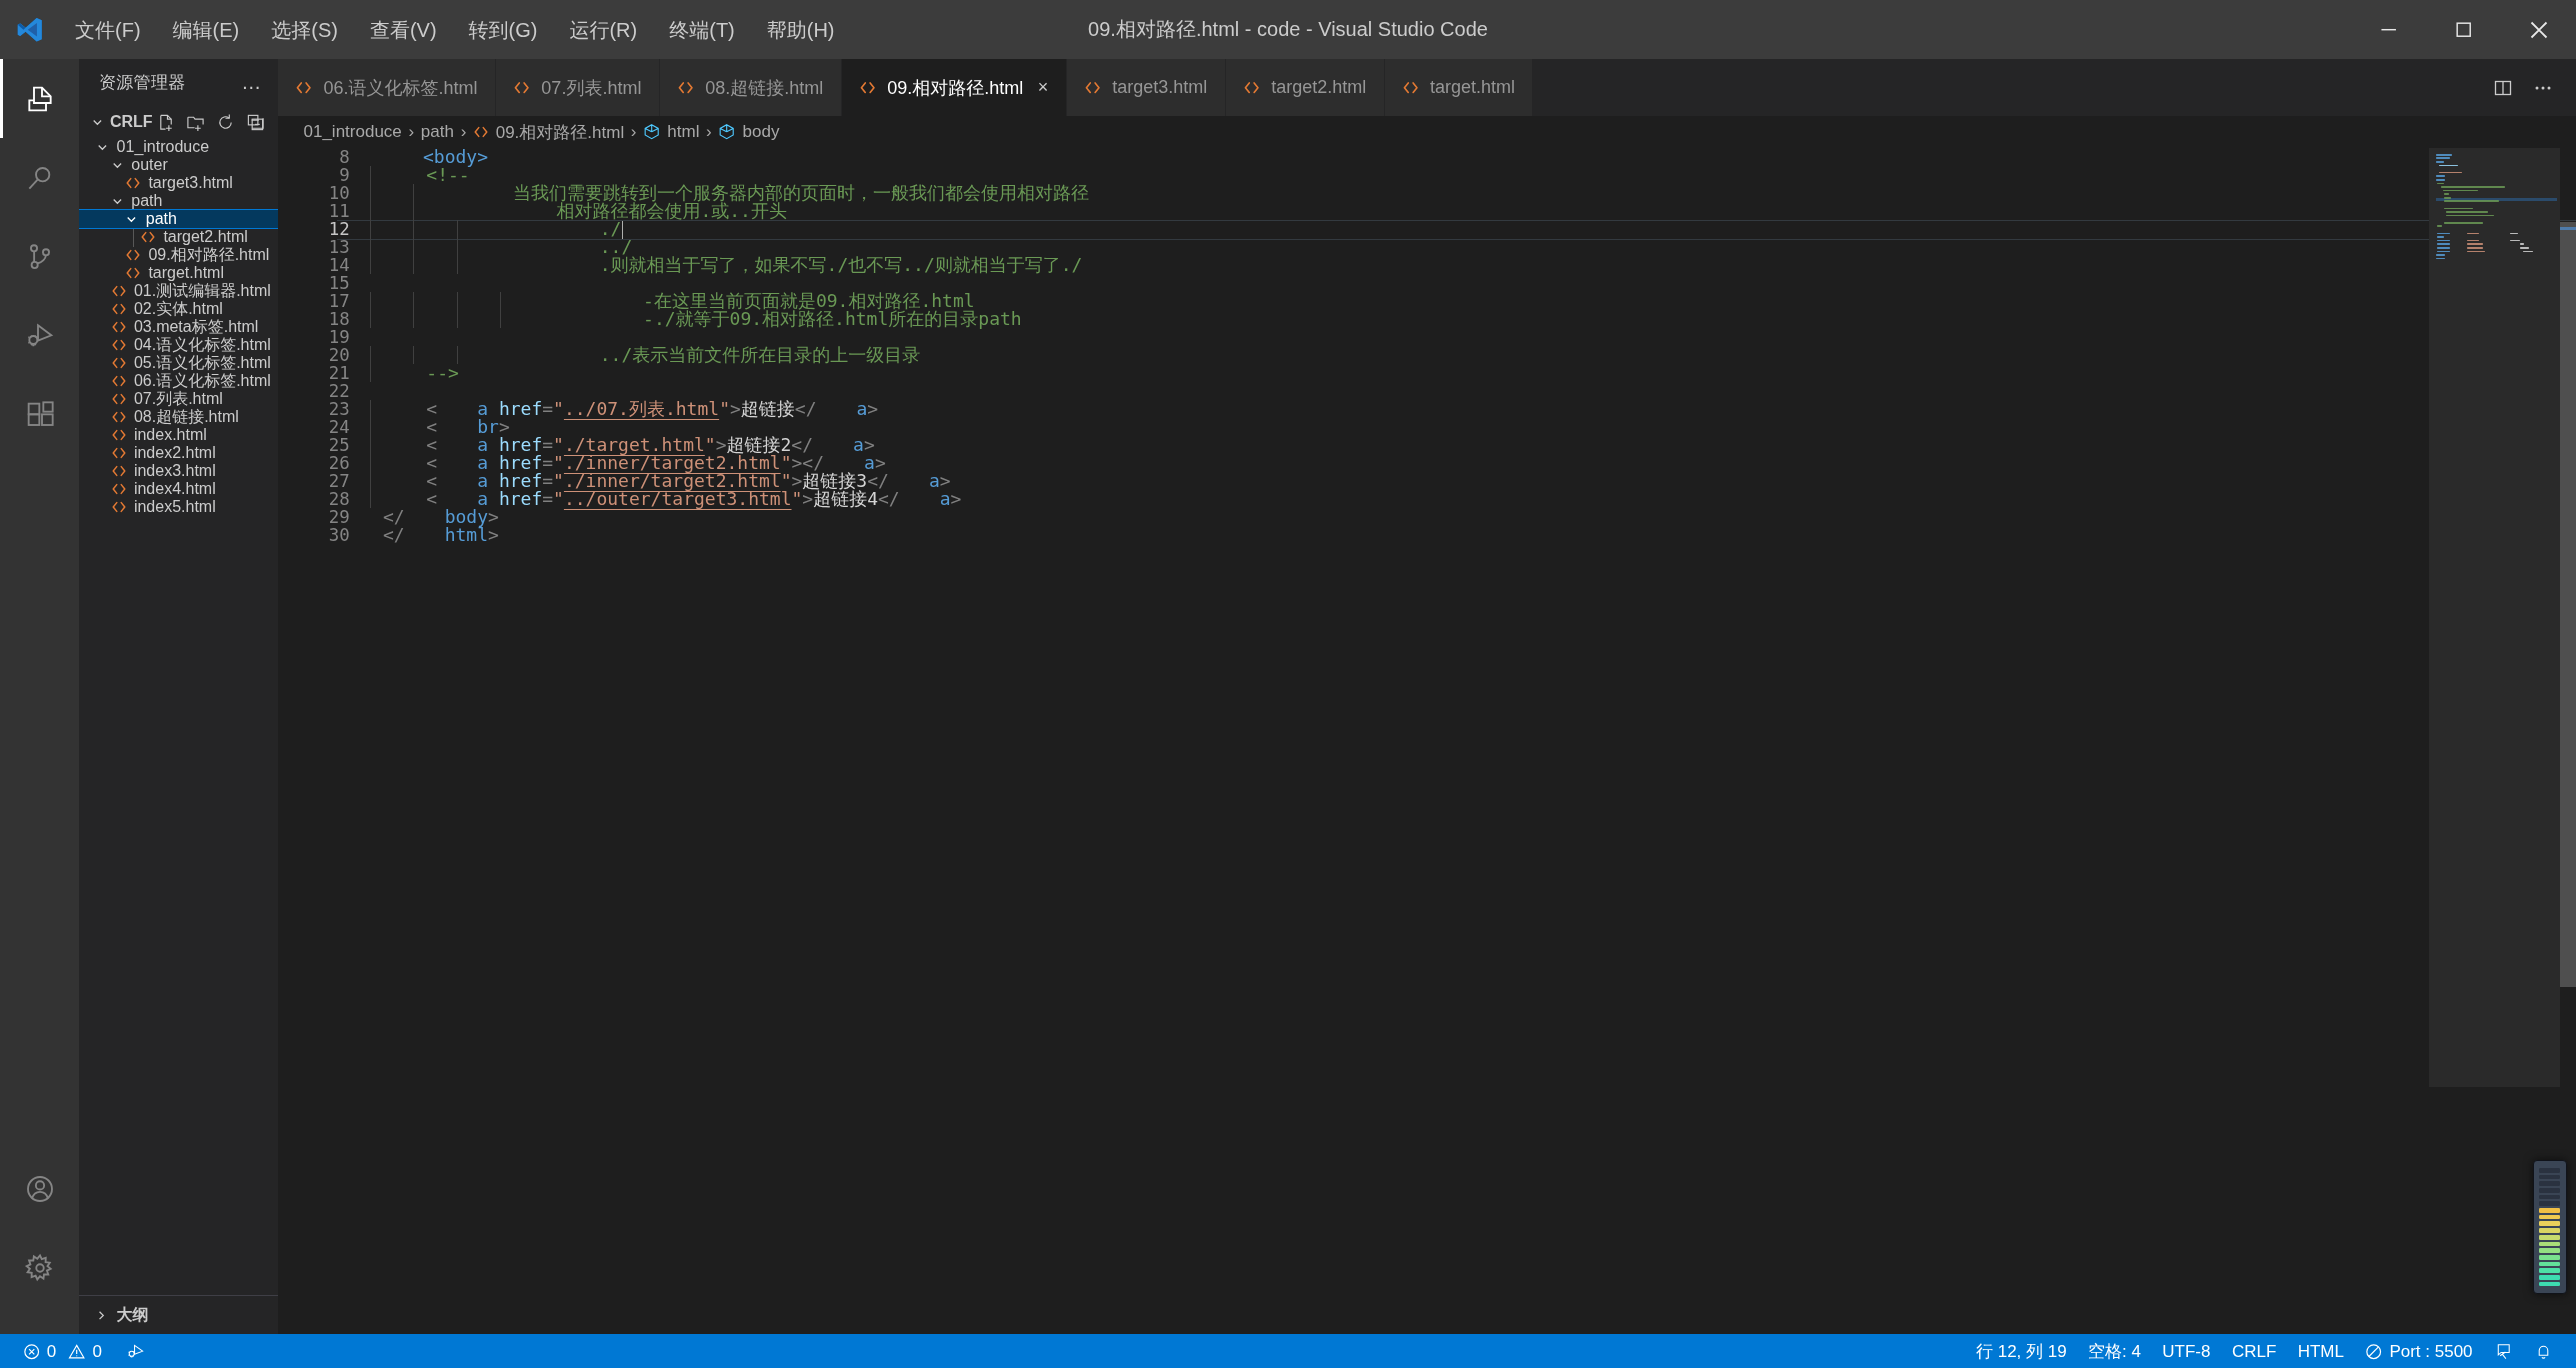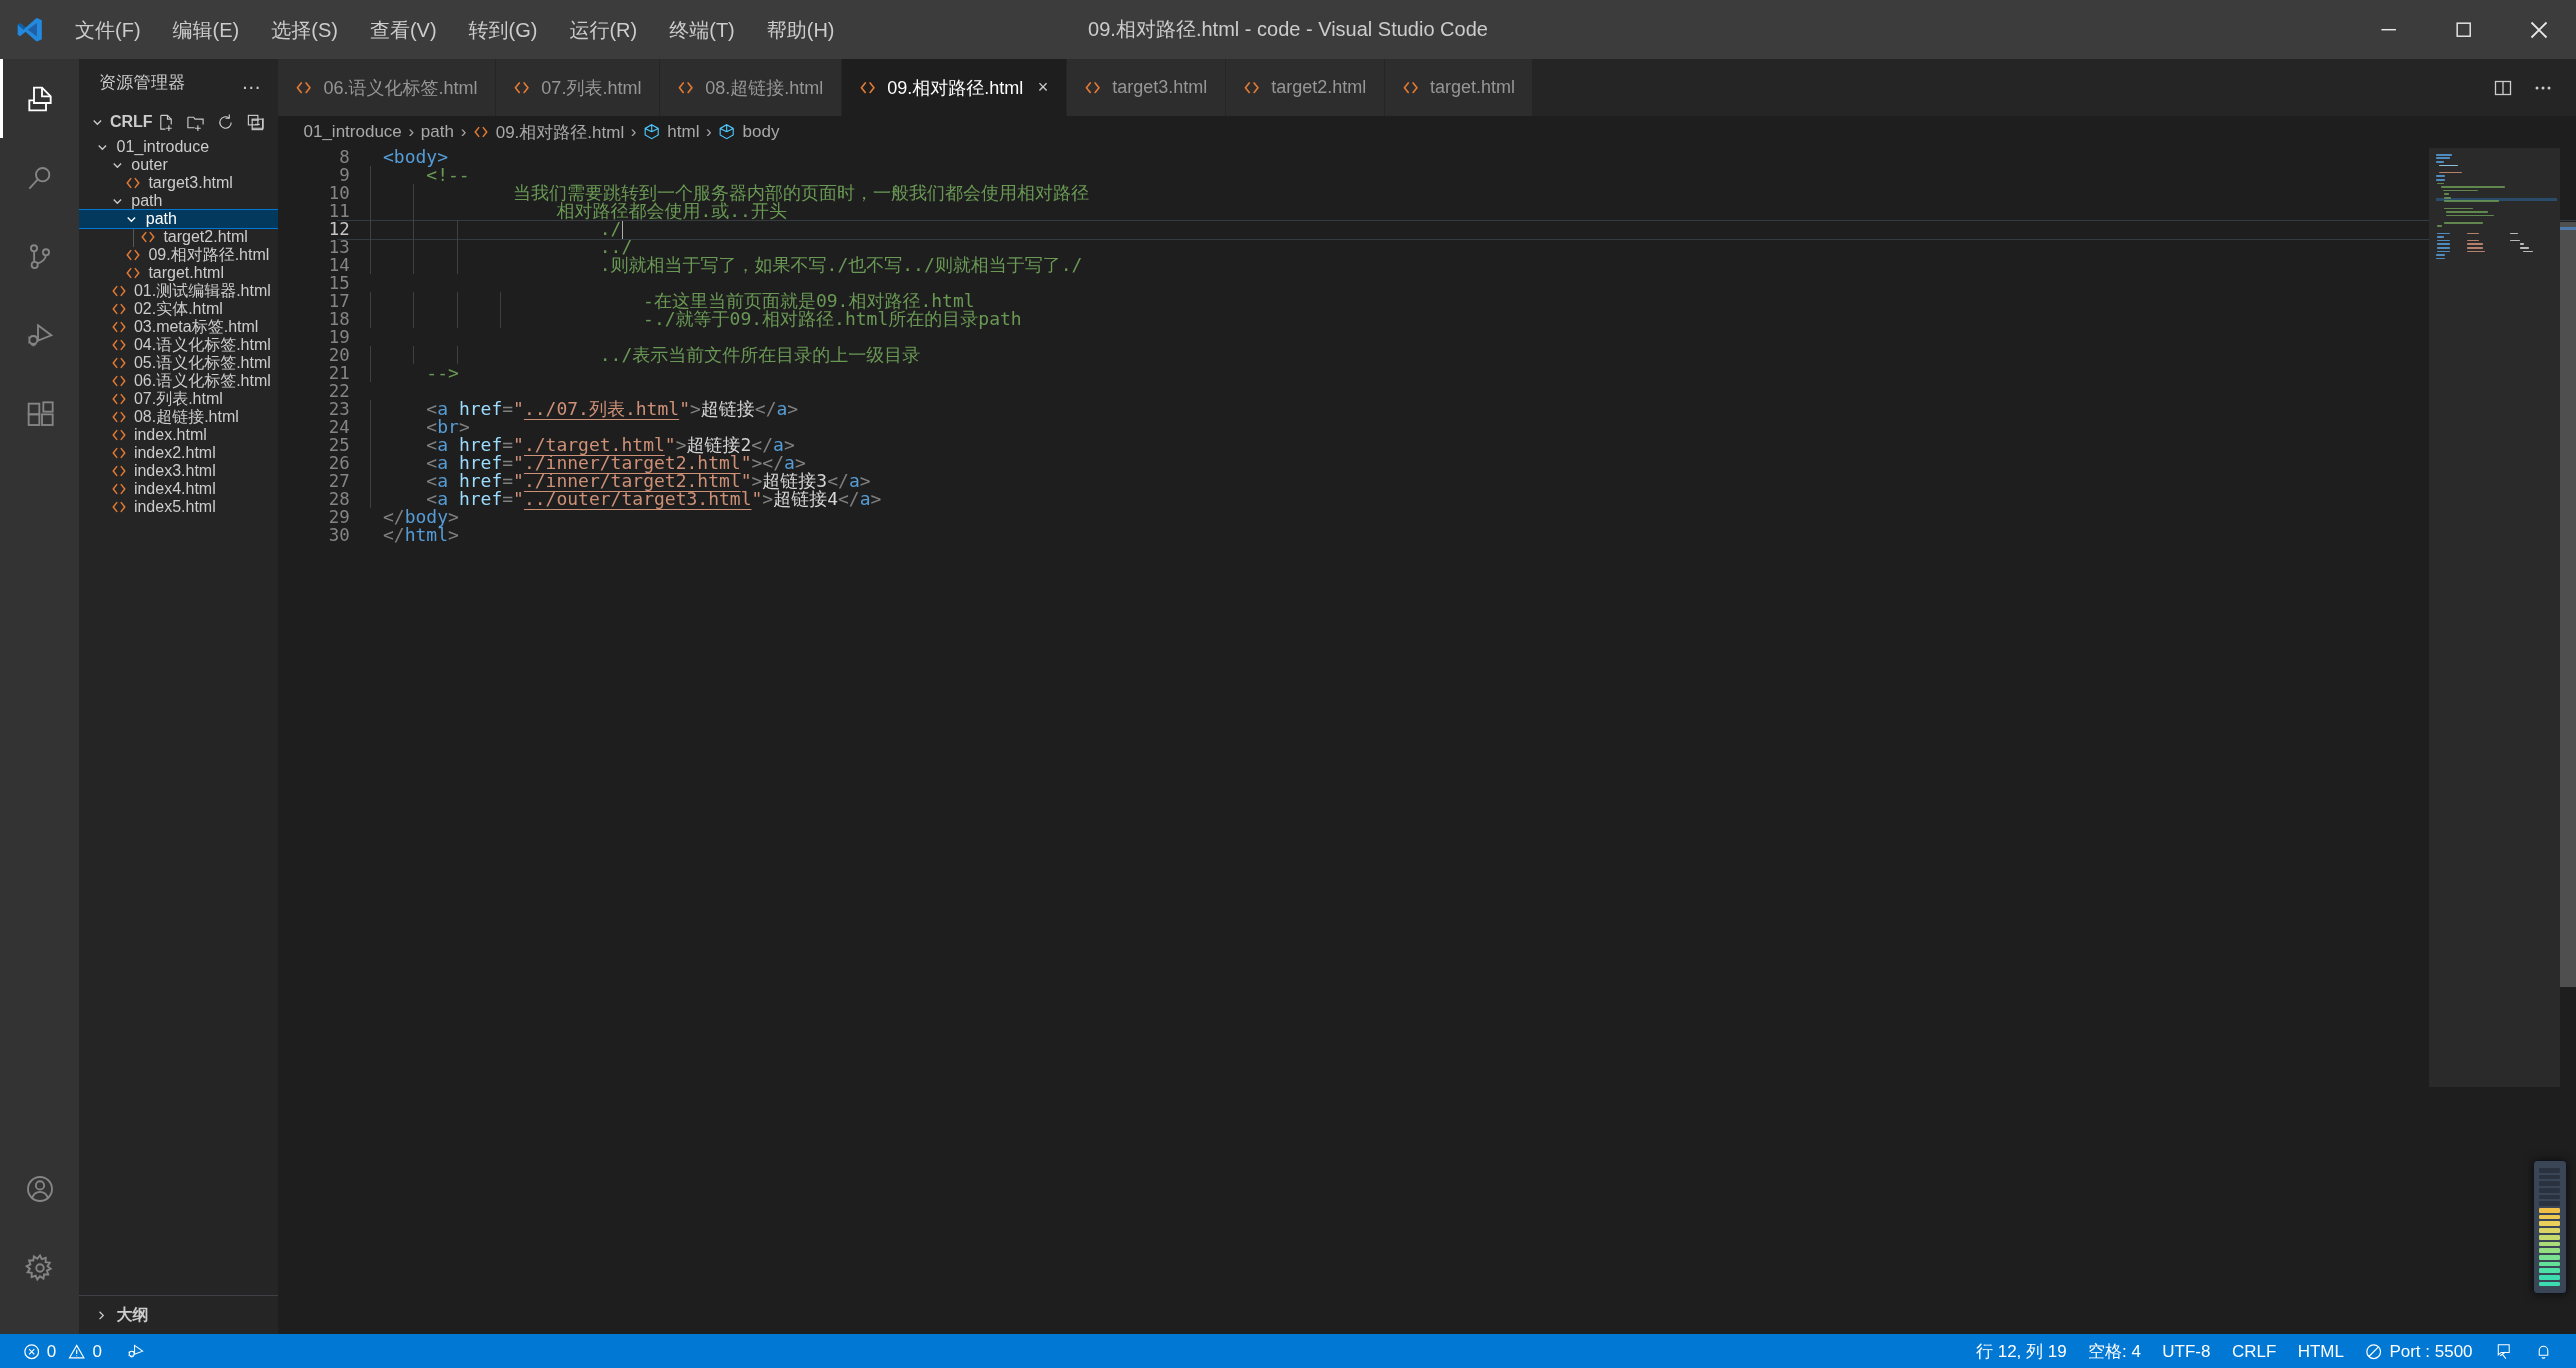--- a/index.html
+++ b/index.html
@@ -119,21 +119,21 @@
     border-top: 0.7px solid #333a40; border-bottom: 0.7px solid #333a40; pointer-events:none;
   }
   .lnum {
     width: 89px; flex: 0 0 89px; text-align: right; padding-right: 17.4px;
     color: #858585; font-size: 17.4px;
   }
   .cline.current .lnum { color: #c6c6c6; }
   .ctext { padding-left: 16px; position: relative; }
   .ind { position:absolute; top:0; bottom:0; width:0.7px; background:#404040; }
 
-  .tok-tag { color: #569cd6; }
+  .tok-tag { color: #569cd6; margin-left: 40px; }
   .tok-br  { color: #808080; }
   .tok-attr{ color: #9cdcfe; }
   .tok-str { color: #ce9178; }
   .tok-link{ color: #ce9178; text-decoration: underline; text-underline-offset: 4px; }
   .tok-cmt { color: #6a9955; }
   .tok-txt { color: #d4d4d4; }
 
   .cursor {
     position: absolute; width: 1.3px; background: #aeafad;
     height: 18px;

